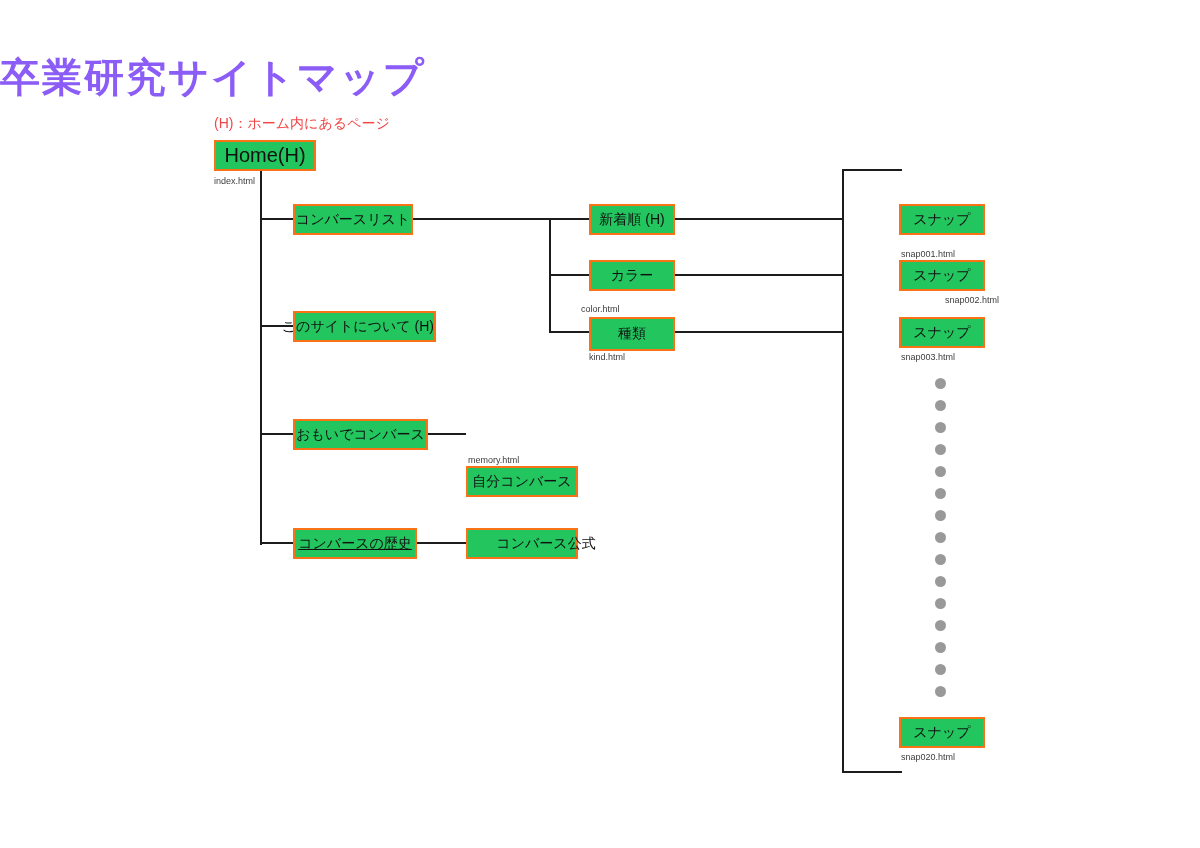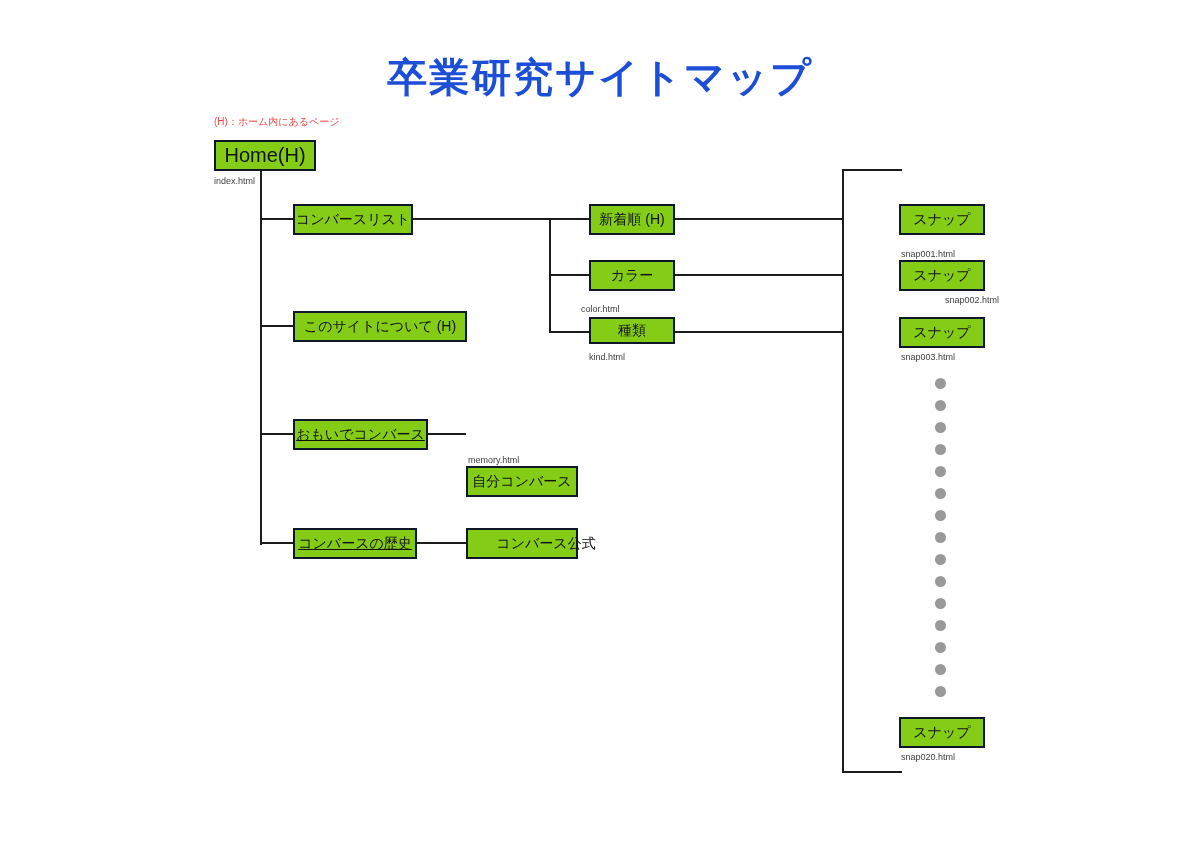--- a/index.html
+++ b/index.html
@@ -13,38 +13,37 @@
     width: 1200px;
     height: 848px;
     background: #ffffff;
     overflow: hidden;
   }
   .title {
     position: absolute;
     left: 0;
     right: 0;
     top: 50px;
-    text-align: center;
     font-size: 40px;
     font-weight: bold;
-    color: #1d4ed8;
+    color: #8b5cf6;
     letter-spacing: 2px;
   }
   .legend-note {
     position: absolute;
     left: 214px;
     top: 115px;
-    font-size: 10px;
+    font-size: 14px;
     color: #f24646;
   }
   .box {
     position: absolute;
     box-sizing: border-box;
-    border: 2px solid #0f172a;
-    background: #84cc16;
+    border: 2px solid #f97316;
+    background: #22c55e;
     display: flex;
     align-items: center;
     justify-content: center;
     font-size: 14px;
     color: #111111;
     white-space: nowrap;
   }
   .box.home { font-size: 20px; }
   .caption {
     position: absolute;
@@ -105,25 +104,25 @@
 
   <div class="box home" style="left:214px; top:140px; width:102px; height:31px;">
     <span>Home(H)</span>
   </div>
   <div class="caption" style="left:214px; top:176px;">index.html</div>
 
   <div class="box" style="left:293px; top:204px; width:120px; height:31px;">
     <span>コンバースリスト</span>
   </div>
 
-  <div class="box" style="left:293px; top:311px; width:174px; height:31px;">
+  <div class="box" style="left:293px; top:311px; width:143px; height:31px;justify-content:flex-end;">
     <span>このサイトについて (H)</span>
   </div>
 
-  <div class="box" style="left:293px; top:419px; width:135px; height:31px;text-decoration:underline;">
+  <div class="box" style="left:293px; top:419px; width:135px; height:31px;">
     <span>おもいでコンバース</span>
   </div>
   <div class="box" style="left:466px; top:419px; width:112px; height:31px;margin-top:47px;">
     <span>自分コンバース</span>
   </div>
   <div class="caption" style="left:468px; top:455px;">memory.html</div>
 
   <div class="box" style="left:293px; top:528px; width:124px; height:31px;text-decoration:underline;">
     <span>コンバースの歴史</span>
   </div>
@@ -133,21 +132,21 @@
 
   <div class="box" style="left:589px; top:204px; width:86px; height:31px;">
     <span>新着順 (H)</span>
   </div>
 
   <div class="box" style="left:589px; top:260px; width:86px; height:31px;">
     <span>カラー</span>
   </div>
   <div class="caption" style="left:581px; top:295px;margin-top:9px;">color.html</div>
 
-  <div class="box" style="left:589px; top:317px; width:86px; height:27px;">
+  <div class="box" style="left:589px; top:317px; width:86px; height:34px;">
     <span>種類</span>
   </div>
   <div class="caption" style="left:589px; top:352px;">kind.html</div>
 
   <div class="box" style="left:899px; top:204px; width:86px; height:31px;">
     <span>スナップ</span>
   </div>
   <div class="caption" style="left:901px; top:239px;margin-top:10px;">snap001.html</div>
 
   <div class="box" style="left:899px; top:260px; width:86px; height:31px;">

